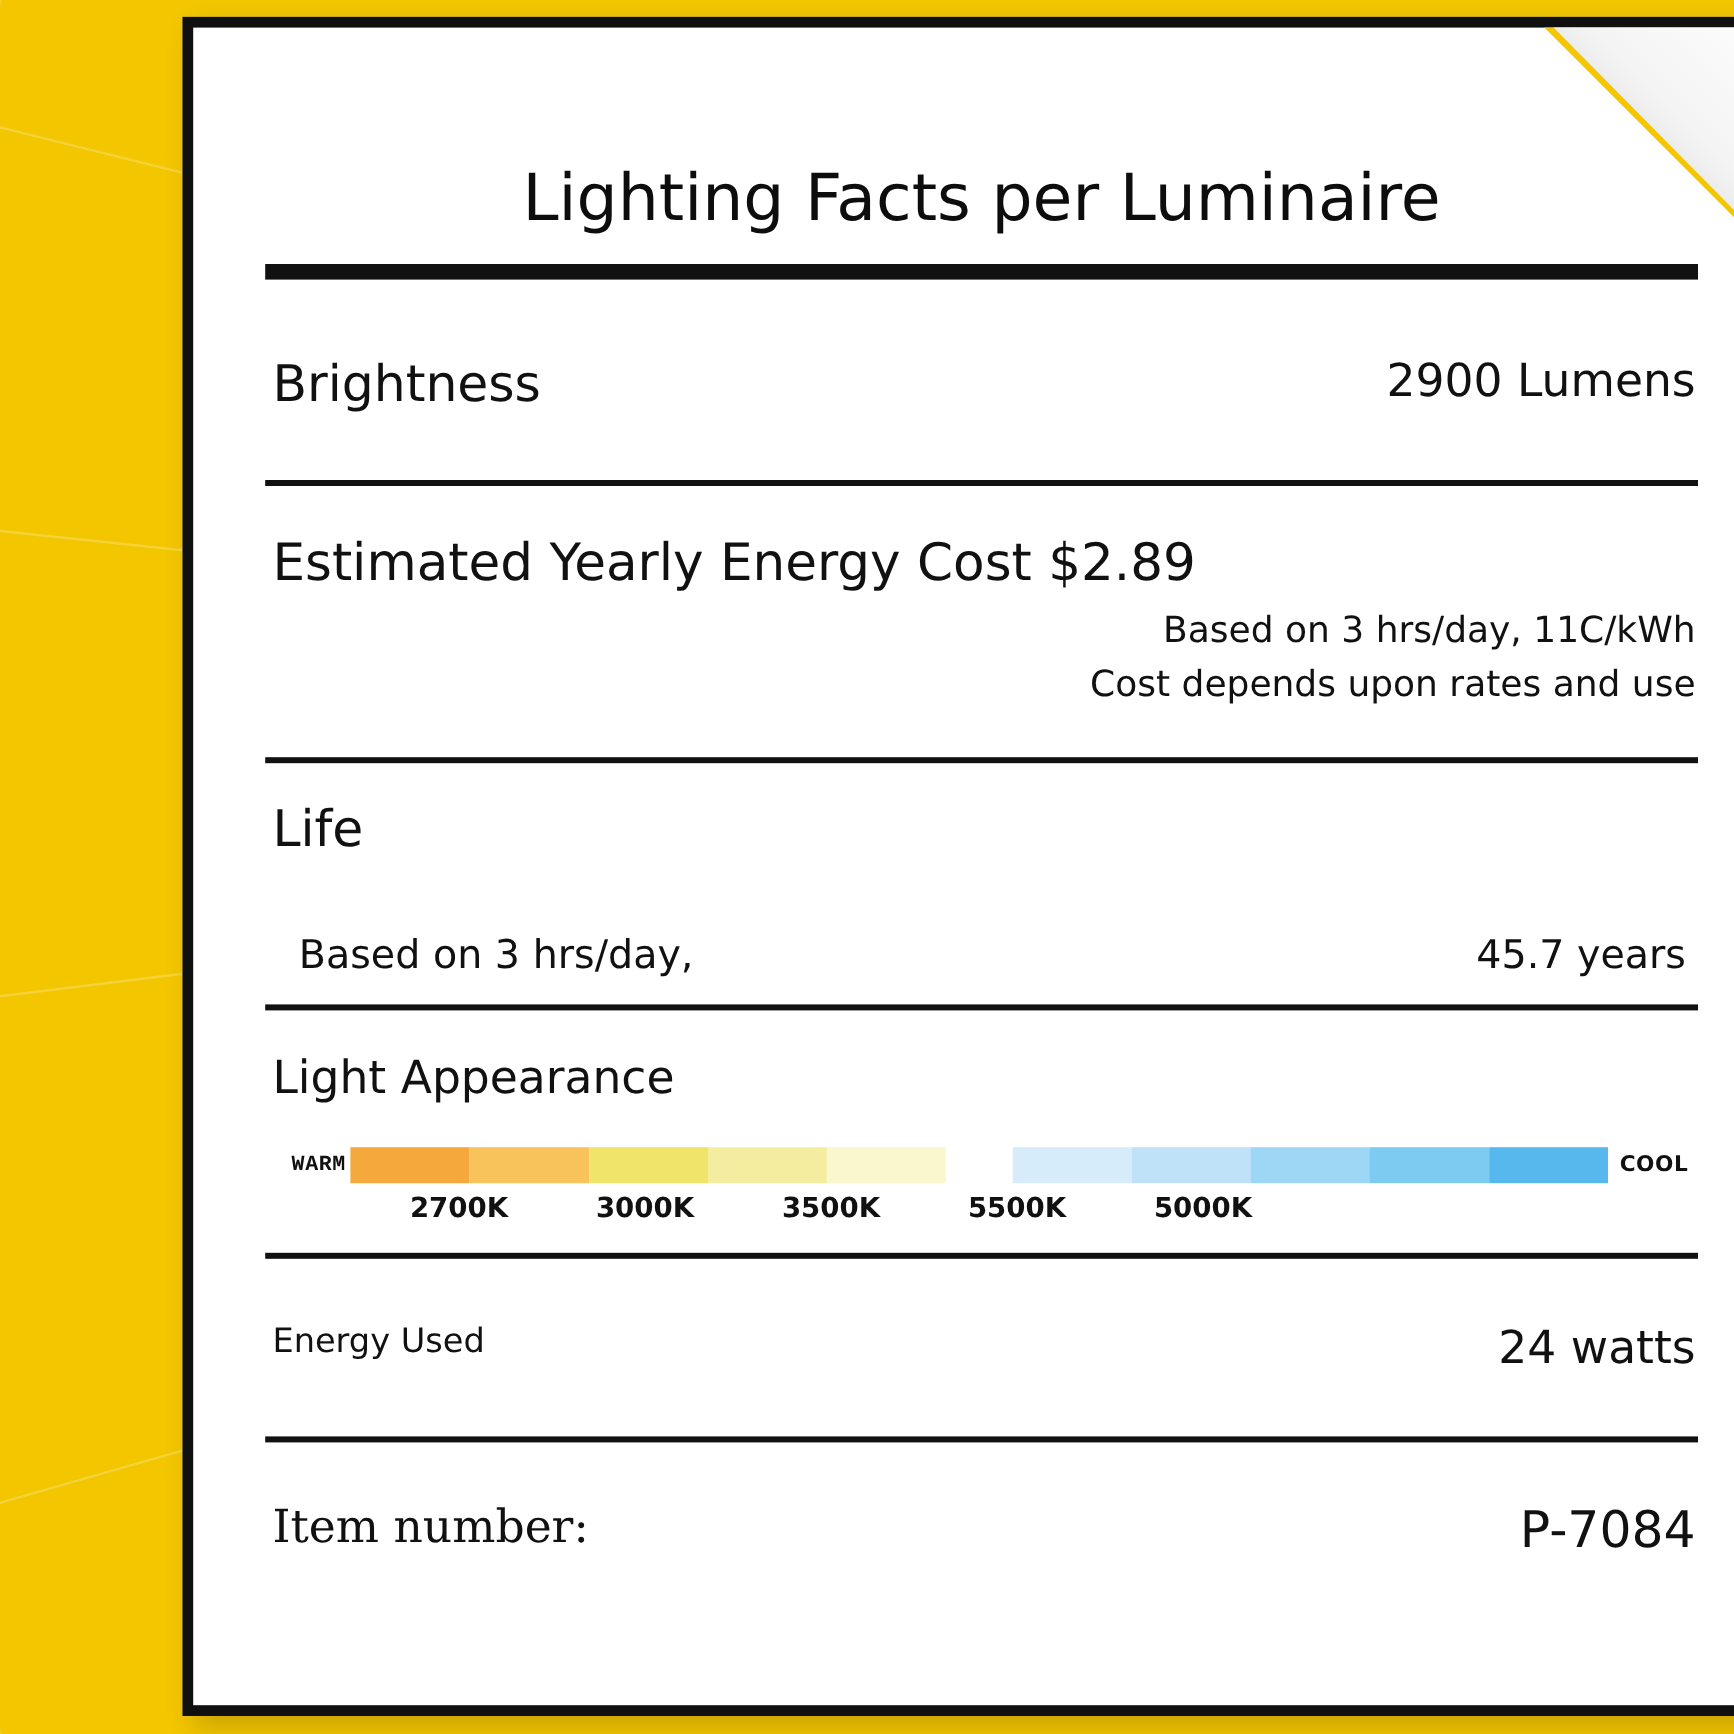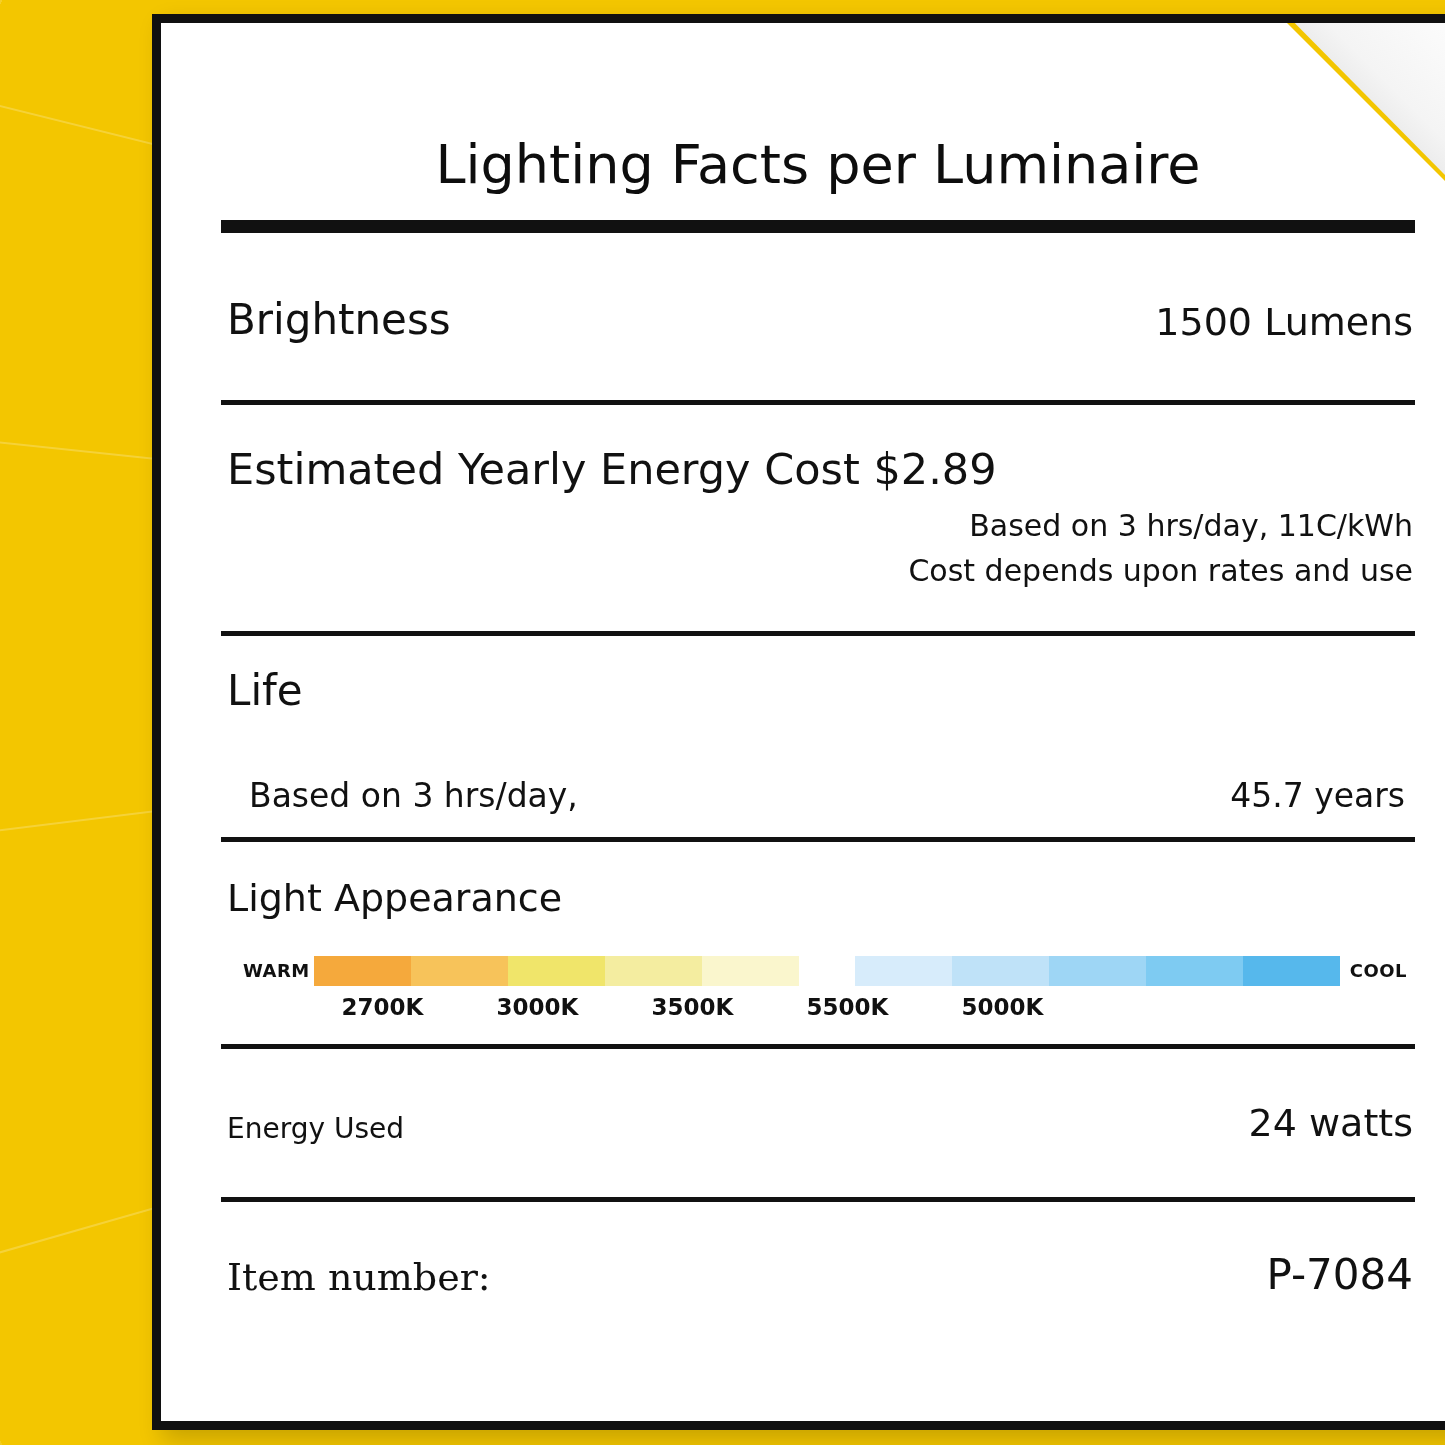--- a/index.html
+++ b/index.html
@@ -108,21 +108,21 @@
     margin: 26px 8px 0 8px;
   }
   .rule-thin {
     height: 5px;
     background: #111;
     margin: 0 8px;
   }
 
   .row {
     display: flex;
-    align-items: flex-end;
+    align-items: flex-start;
     justify-content: space-between;
   }
 
   .sec-brightness {
     padding: 62px 10px 56px 14px;
   }
   .sec-brightness .k {
     font-size: 42px;
     color: #111;
   }
@@ -182,21 +182,21 @@
     align-items: center;
     gap: 0;
   }
   .scale-label {
     font-size: 18px;
     font-weight: 700;
     color: #111;
     letter-spacing: 0.5px;
     white-space: nowrap;
   }
-  .scale-label.warm { margin-right: 4px; }
+  .scale-label.warm { margin-right: 4px; font-family: Liberation Mono, monospace; }
   .scale-label.cool { margin-left: 10px; }
 
   .gradbar {
     display: flex;
     height: 30px;
     flex: 1;
   }
   .gradbar .seg { height: 30px; }
 
   .ticks {
@@ -246,21 +246,21 @@
   <div class="label-card">
     <div class="inner">
 
       <div class="title">Lighting Facts per Luminaire</div>
 
       <div class="rule-thick"></div>
 
       <div class="sec-brightness">
         <div class="row">
           <span class="k">Brightness</span>
-          <span class="v">1500 Lumens</span>
+          <span class="v">2900 Lumens</span>
         </div>
       </div>
 
       <div class="rule-thin"></div>
 
       <div class="sec-cost">
         <div class="headline">Estimated Yearly Energy Cost $2.89</div>
         <div class="sub">Based on 3 hrs/day, 11C/kWh</div>
         <div class="sub" style="margin-top:0">Cost depends upon rates and use</div>
       </div>

